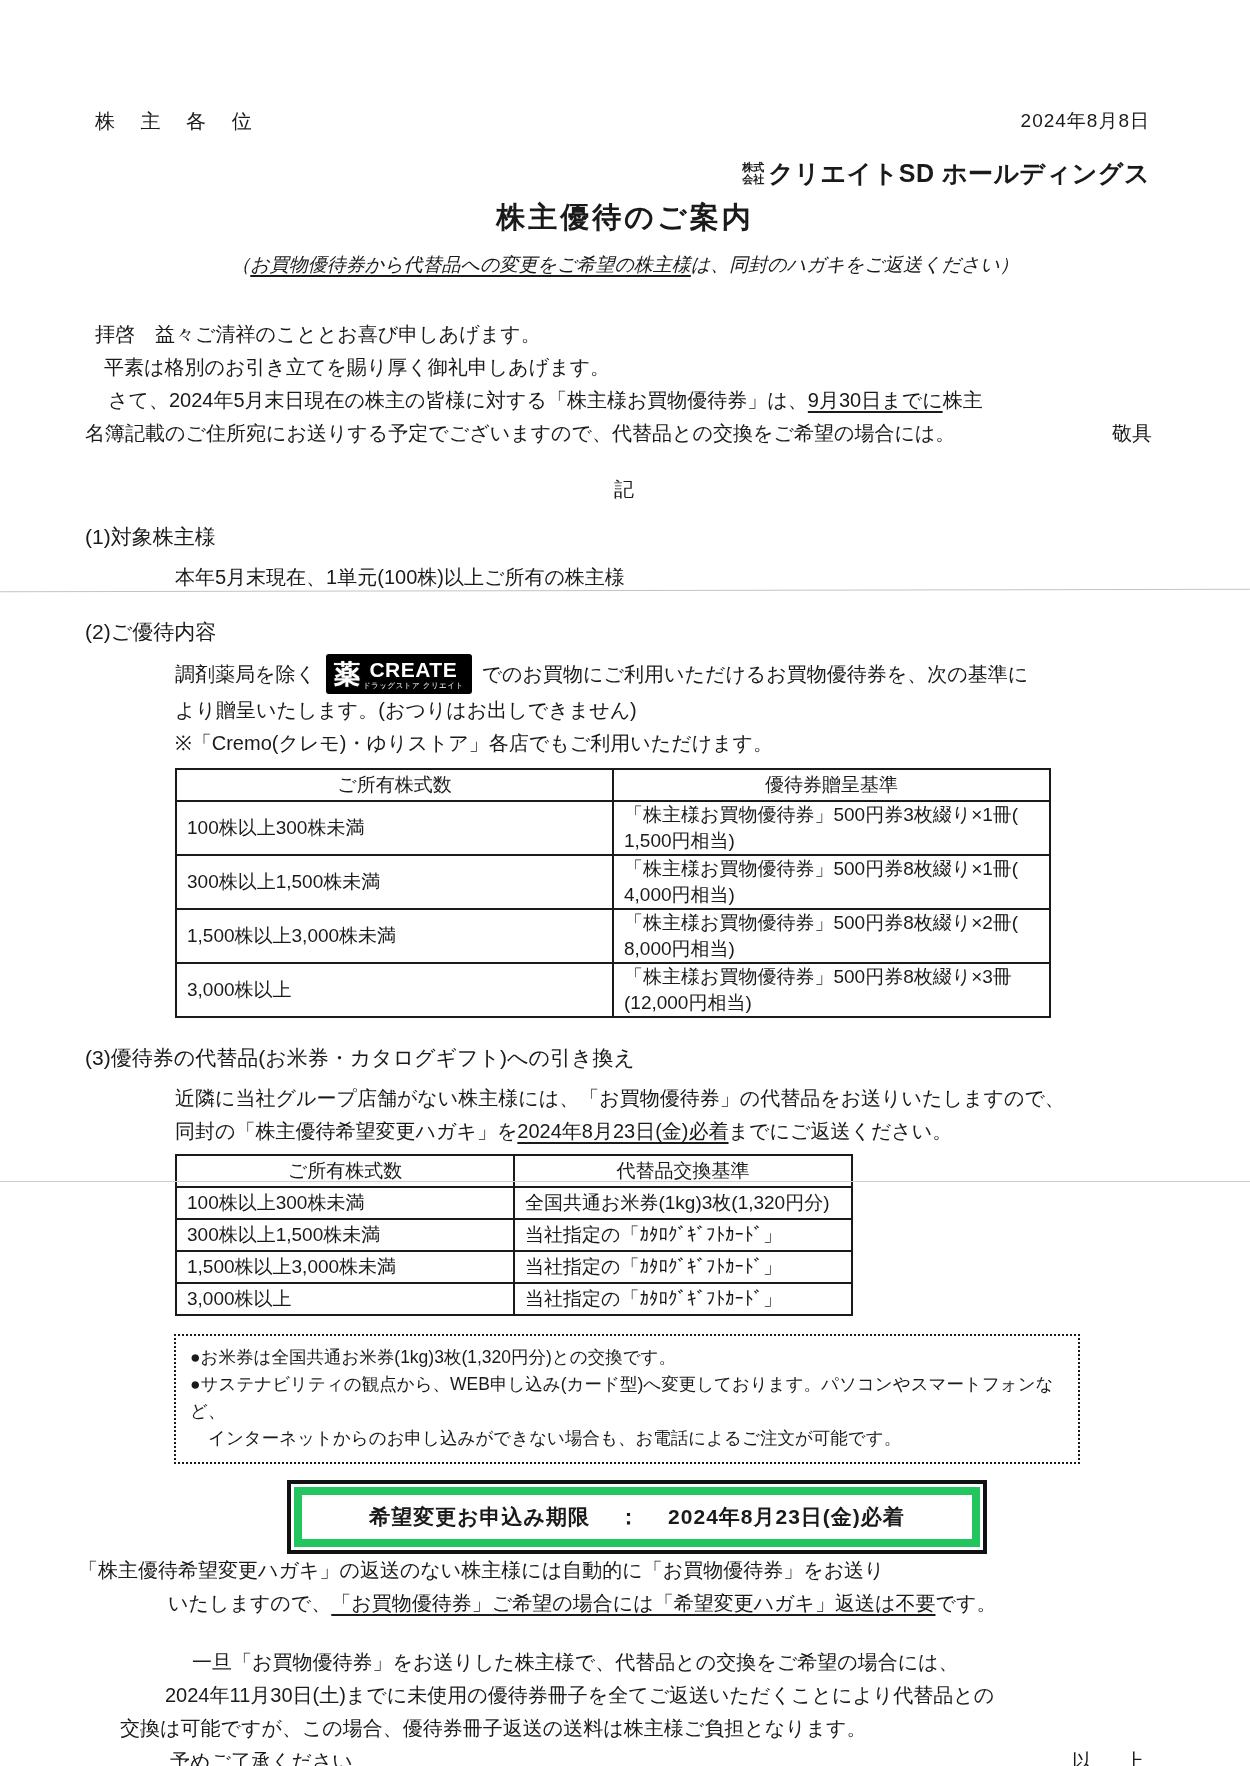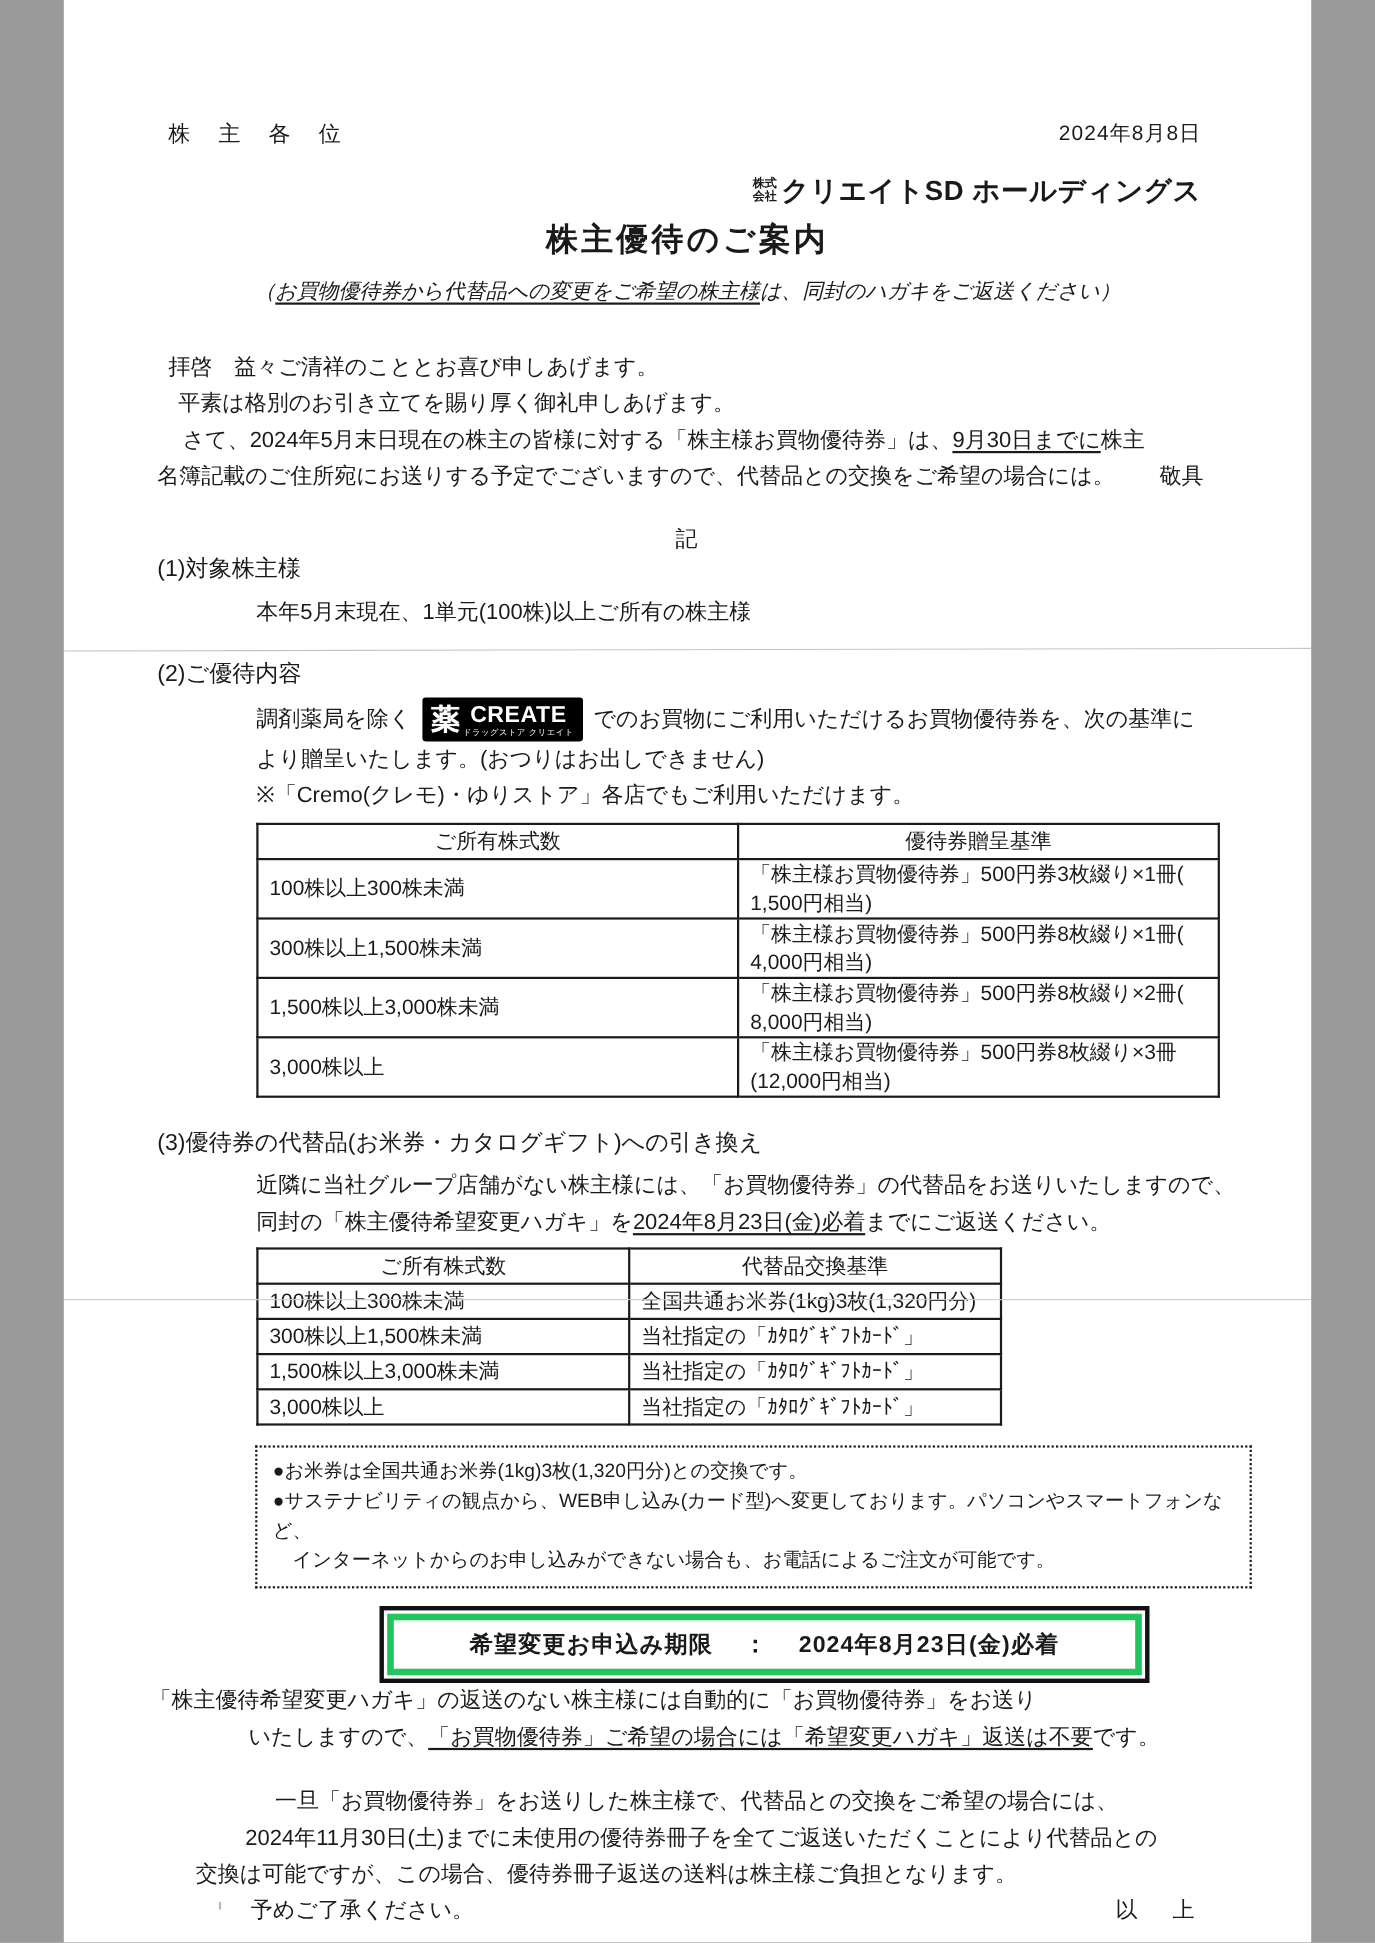--- a/index.html
+++ b/index.html
@@ -1,18 +1,18 @@
 <!DOCTYPE html>
 <html><head>
 <meta charset="utf-8">
 <style>
   html,body{margin:0;padding:0;background:#9a9a9a;}
   .page{
     position:relative;
-    width:1134px;height:1766px;
+    width:1250px;height:1766px;
     margin:0 auto;
     background:#ffffff;
     color:#1a1a1a;
     font-family:"Liberation Sans", sans-serif;
     overflow:hidden;
   }
   p{margin:0;}
   .u{text-decoration:underline;text-underline-offset:4px;text-decoration-thickness:1.5px;}
 
   
@@ -44,21 +44,21 @@
 
   
   .greet{font-size:20px;line-height:33px;}
   .greet-1{margin-top:40px;padding-left:95px;}
   .greet-2{padding-left:104px;}
   .greet-3{padding-left:108px;}
   .greet-4{display:flex;justify-content:space-between;padding-left:85px;padding-right:98px;}
 
   .ki{margin-top:26px;text-align:center;font-size:20px;letter-spacing:2px;}
 
-  .sec-heading{padding-left:85px;font-size:21px;font-weight:normal;}
+  .sec-heading{margin-top:20px;padding-left:85px;font-size:21px;font-weight:normal;}
   .sec2-heading{margin-top:24px;}
   .sec3-heading{margin-top:26px;}
   .indent{padding-left:175px;font-size:20px;line-height:33px;}
   .first-body{margin-top:10px;}
 
   
   .logo-line{margin-top:8px;display:flex;align-items:center;}
   .create-logo{
     display:inline-flex;align-items:center;
     background:#000;color:#fff;
@@ -93,21 +93,21 @@
   }
   .notes-line3{padding-left:18px;}
 
   
   .deadline-outer{
     margin:16px 0 0 287px;width:700px;box-sizing:border-box;
     border:4px solid #111;padding:3px;
     background:#fff;
   }
   .deadline-inner{
-    border:6px solid #22c55e;
+    border:8px solid #22c55e;
     display:flex;align-items:center;justify-content:center;
     font-size:21px;font-weight:bold;
     height:44px;letter-spacing:1px;
   }
   .deadline-inner span{margin:0 14px;}
 
   
   .closing-p1-1{padding-left:78px;font-size:20px;line-height:33px;}
   .closing-p1-2{padding-left:168px;font-size:20px;line-height:33px;}
   .closing-p2{margin-top:15px;font-size:20px;line-height:33px;}

